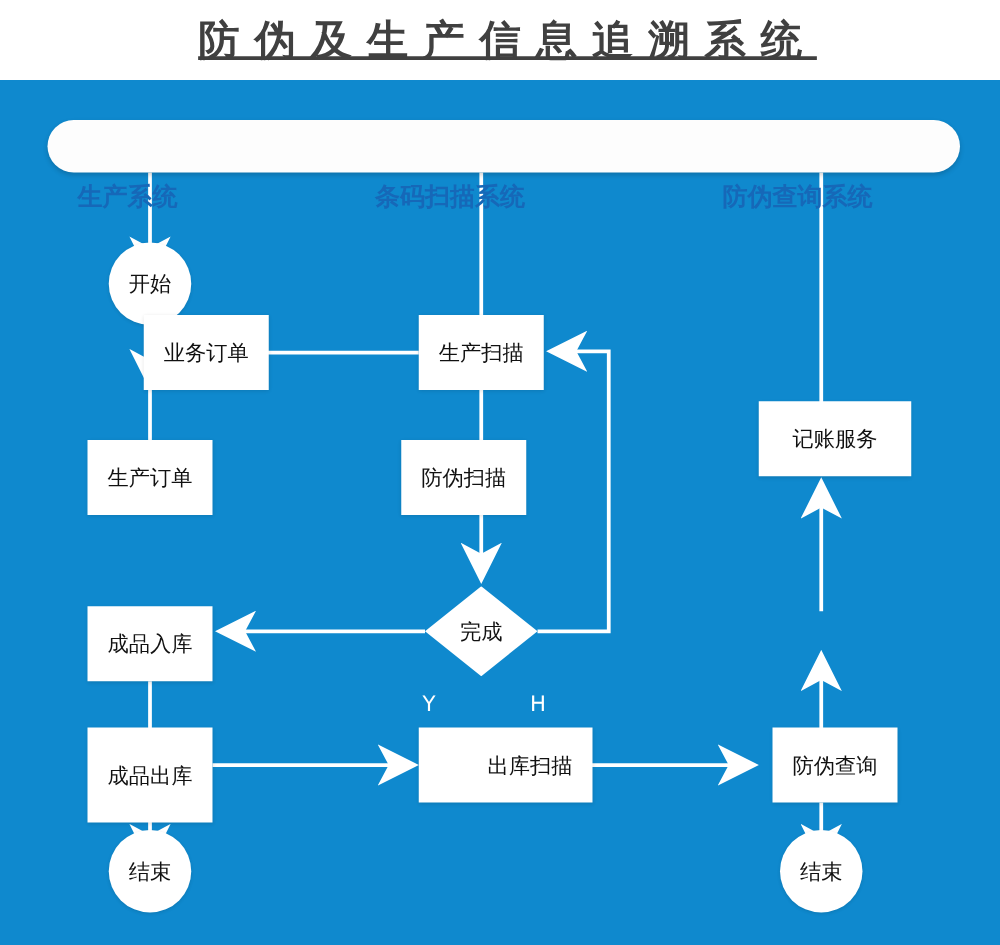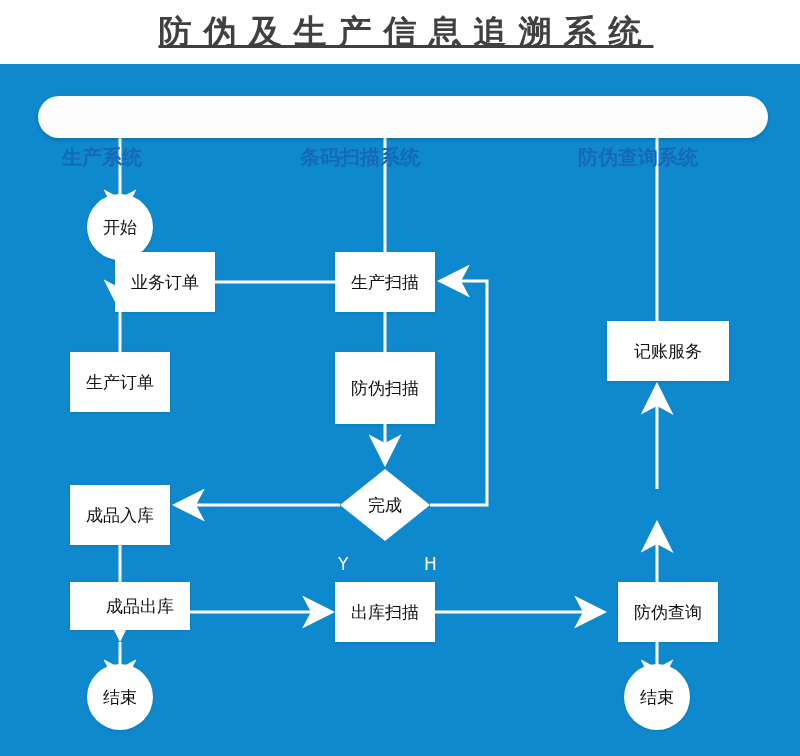--- a/index.html
+++ b/index.html
@@ -186,47 +186,47 @@
     </div>
 
     <div class="node rect" style="left:70px; top:288px; width:100px; height:60px;">
       <span>生产订单</span>
     </div>
 
     <div class="node rect" style="left:70px; top:421px; width:100px; height:60px;">
       <span>成品入库</span>
     </div>
 
-    <div class="node rect" style="left:70px; top:518px; width:100px; height:48px;padding-left:20px;">
+    <div class="node rect" style="left:70px; top:518px; width:100px; height:76px;">
       <span>成品出库</span>
     </div>
 
     <div class="node circle" style="left:87px; top:600px; width:66px; height:66px;">
       <span>结束</span>
     </div>
 
     <div class="node rect" style="left:335px; top:188px; width:100px; height:60px;">
       <span>生产扫描</span>
     </div>
 
-    <div class="node rect" style="left:335px; top:288px; width:100px; height:72px;">
+    <div class="node rect" style="left:321px; top:288px; width:100px; height:60px;">
       <span>防伪扫描</span>
     </div>
 
     <div class="node diamond" style="left:340px; top:405px; width:90px; height:72px;">
       <svg class="diamond-shape" viewBox="0 0 90 72" preserveAspectRatio="none">
         <polygon points="45,0 90,36 45,72 0,36" fill="#ffffff"></polygon>
       </svg>
       <span class="diamond-label">完成</span>
     </div>
 
     <span class="branch-label" style="left:338px; top:490px;"><span>Y</span></span>
     <span class="branch-label" style="left:424px; top:490px;"><span>H</span></span>
 
-    <div class="node rect" style="left:335px; top:518px; width:100px; height:60px;">
+    <div class="node rect" style="left:335px; top:518px; width:100px; height:60px;padding-left:39px;">
       <span>出库扫描</span>
     </div>
 
     <div class="node rect" style="left:607px; top:257px; width:122px; height:60px;">
       <span>记账服务</span>
     </div>
 
 
     <div class="node rect" style="left:607px; top:518px; width:100px; height:60px;margin-left:11px;">
       <span>防伪查询</span>

